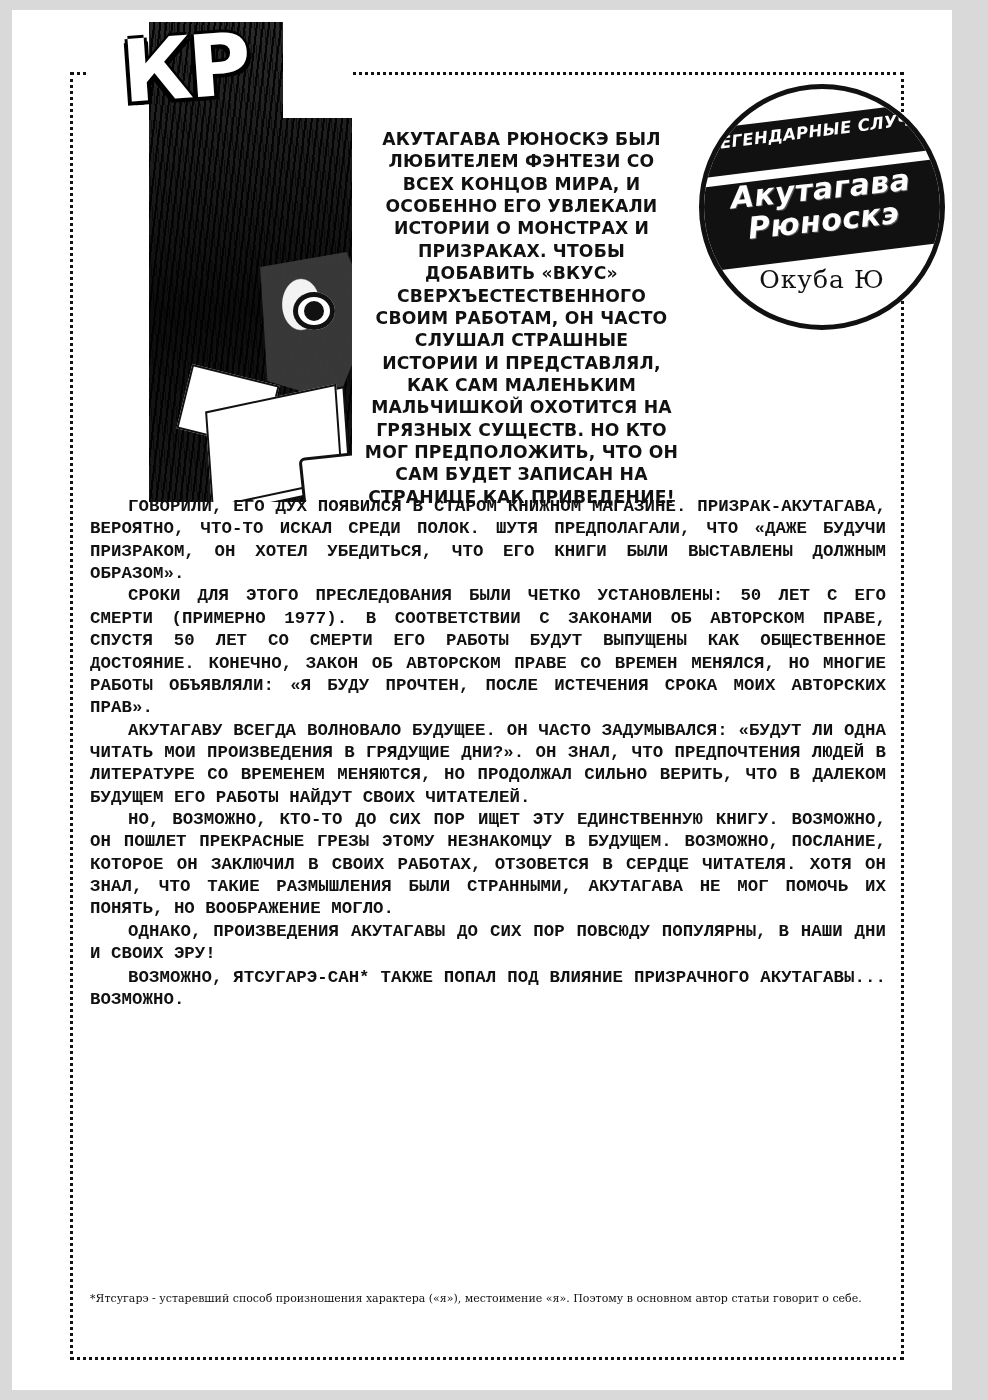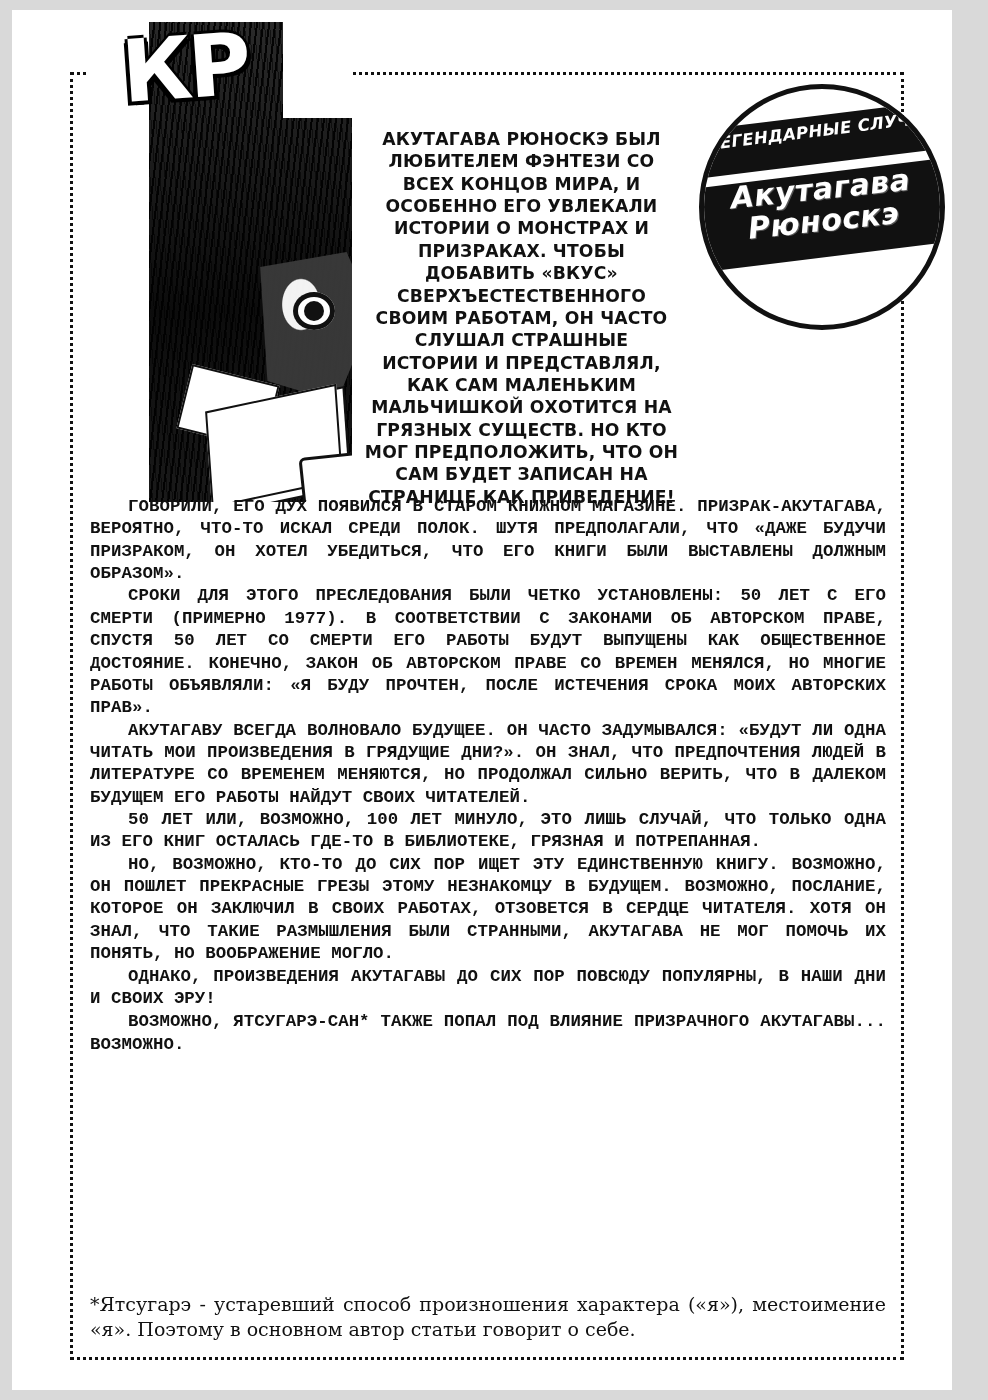--- a/index.html
+++ b/index.html
@@ -251,21 +251,21 @@
     text-align: justify;
   }
   .body-text p.spaced { margin-top: 1px; }
 
   .footnote {
     position: absolute;
     left: 78px;
     top: 1282px;
     width: 796px;
     font-family: "DejaVu Serif", serif;
-    font-size: 19px;
+    font-size: 11px;
     line-height: 1.30;
     color: #111;
     text-align: justify;
   }
 </style>
 </head>
 <body>
 
 <div class="page">
 
@@ -283,28 +283,28 @@
     <div class="art-claw"></div>
   </div>
 
   <div class="intro-text">АКУТАГАВА РЮНОСКЭ БЫЛ ЛЮБИТЕЛЕМ ФЭНТЕЗИ СО ВСЕХ КОНЦОВ МИРА, И ОСОБЕННО ЕГО УВЛЕКАЛИ ИСТОРИИ О МОНСТРАХ И ПРИЗРАКАХ. ЧТОБЫ ДОБАВИТЬ «ВКУС» СВЕРХЪЕСТЕСТВЕННОГО СВОИМ РАБОТАМ, ОН ЧАСТО СЛУШАЛ СТРАШНЫЕ ИСТОРИИ И ПРЕДСТАВЛЯЛ, КАК САМ МАЛЕНЬКИМ МАЛЬЧИШКОЙ ОХОТИТСЯ НА ГРЯЗНЫХ СУЩЕСТВ. НО КТО МОГ ПРЕДПОЛОЖИТЬ, ЧТО ОН САМ БУДЕТ ЗАПИСАН НА СТРАНИЦЕ КАК ПРИВЕДЕНИЕ!</div>
 
   <div class="badge">
     <div class="badge-band b1"></div>
     <div class="badge-band b2"></div>
     <div class="badge-kicker">ЛЕГЕНДАРНЫЕ СЛУЧАИ</div>
     <div class="badge-title">Акутагава Рюноскэ</div>
+    <div class="badge-author">Окуба Ю</div>
   </div>
 
 
   <div class="body-text">
     <p>ГОВОРИЛИ, ЕГО ДУХ ПОЯВИЛСЯ В СТАРОМ КНИЖНОМ МАГАЗИНЕ. ПРИЗРАК-АКУТАГАВА, ВЕРОЯТНО, ЧТО-ТО ИСКАЛ СРЕДИ ПОЛОК. ШУТЯ ПРЕДПОЛАГАЛИ, ЧТО «ДАЖЕ БУДУЧИ ПРИЗРАКОМ, ОН ХОТЕЛ УБЕДИТЬСЯ, ЧТО ЕГО КНИГИ БЫЛИ ВЫСТАВЛЕНЫ ДОЛЖНЫМ ОБРАЗОМ».</p>
     <p>СРОКИ ДЛЯ ЭТОГО ПРЕСЛЕДОВАНИЯ БЫЛИ ЧЕТКО УСТАНОВЛЕНЫ: 50 ЛЕТ С ЕГО СМЕРТИ (ПРИМЕРНО 1977). В СООТВЕТСТВИИ С ЗАКОНАМИ ОБ АВТОРСКОМ ПРАВЕ, СПУСТЯ 50 ЛЕТ СО СМЕРТИ ЕГО РАБОТЫ БУДУТ ВЫПУЩЕНЫ КАК ОБЩЕСТВЕННОЕ ДОСТОЯНИЕ. КОНЕЧНО, ЗАКОН ОБ АВТОРСКОМ ПРАВЕ СО ВРЕМЕН МЕНЯЛСЯ, НО МНОГИЕ РАБОТЫ ОБЪЯВЛЯЛИ: «Я БУДУ ПРОЧТЕН, ПОСЛЕ ИСТЕЧЕНИЯ СРОКА МОИХ АВТОРСКИХ ПРАВ».</p>
     <p>АКУТАГАВУ ВСЕГДА ВОЛНОВАЛО БУДУЩЕЕ. ОН ЧАСТО ЗАДУМЫВАЛСЯ: «БУДУТ ЛИ ОДНА ЧИТАТЬ МОИ ПРОИЗВЕДЕНИЯ В ГРЯДУЩИЕ ДНИ?». ОН ЗНАЛ, ЧТО ПРЕДПОЧТЕНИЯ ЛЮДЕЙ В ЛИТЕРАТУРЕ СО ВРЕМЕНЕМ МЕНЯЮТСЯ, НО ПРОДОЛЖАЛ СИЛЬНО ВЕРИТЬ, ЧТО В ДАЛЕКОМ БУДУЩЕМ ЕГО РАБОТЫ НАЙДУТ СВОИХ ЧИТАТЕЛЕЙ.</p>
-    <p>50 ЛЕТ ИЛИ, ВОЗМОЖНО, 100 ЛЕТ МИНУЛО, ЭТО ЛИШЬ СЛУЧАЙ, ЧТО ТОЛЬКО ОДНА ИЗ ЕГО КНИГ ОСТАЛАСЬ ГДЕ-ТО В БИБЛИОТЕКЕ, ГРЯЗНАЯ И ПОТРЕПАННАЯ.</p>
     <p>НО, ВОЗМОЖНО, КТО-ТО ДО СИХ ПОР ИЩЕТ ЭТУ ЕДИНСТВЕННУЮ КНИГУ. ВОЗМОЖНО, ОН ПОШЛЕТ ПРЕКРАСНЫЕ ГРЕЗЫ ЭТОМУ НЕЗНАКОМЦУ В БУДУЩЕМ. ВОЗМОЖНО, ПОСЛАНИЕ, КОТОРОЕ ОН ЗАКЛЮЧИЛ В СВОИХ РАБОТАХ, ОТЗОВЕТСЯ В СЕРДЦЕ ЧИТАТЕЛЯ. ХОТЯ ОН ЗНАЛ, ЧТО ТАКИЕ РАЗМЫШЛЕНИЯ БЫЛИ СТРАННЫМИ, АКУТАГАВА НЕ МОГ ПОМОЧЬ ИХ ПОНЯТЬ, НО ВООБРАЖЕНИЕ МОГЛО.</p>
     <p>ОДНАКО, ПРОИЗВЕДЕНИЯ АКУТАГАВЫ ДО СИХ ПОР ПОВСЮДУ ПОПУЛЯРНЫ, В НАШИ ДНИ И СВОИХ ЭРУ!</p>
     <p class="spaced">ВОЗМОЖНО, ЯТСУГАРЭ-САН* ТАКЖЕ ПОПАЛ ПОД ВЛИЯНИЕ ПРИЗРАЧНОГО АКУТАГАВЫ... ВОЗМОЖНО.</p>
   </div>
 
   <div class="footnote">*Ятсугарэ - устаревший способ произношения характера («я»), местоимение «я». Поэтому в основном автор статьи говорит о себе.</div>
 
 </div>
 
 </body></html>

